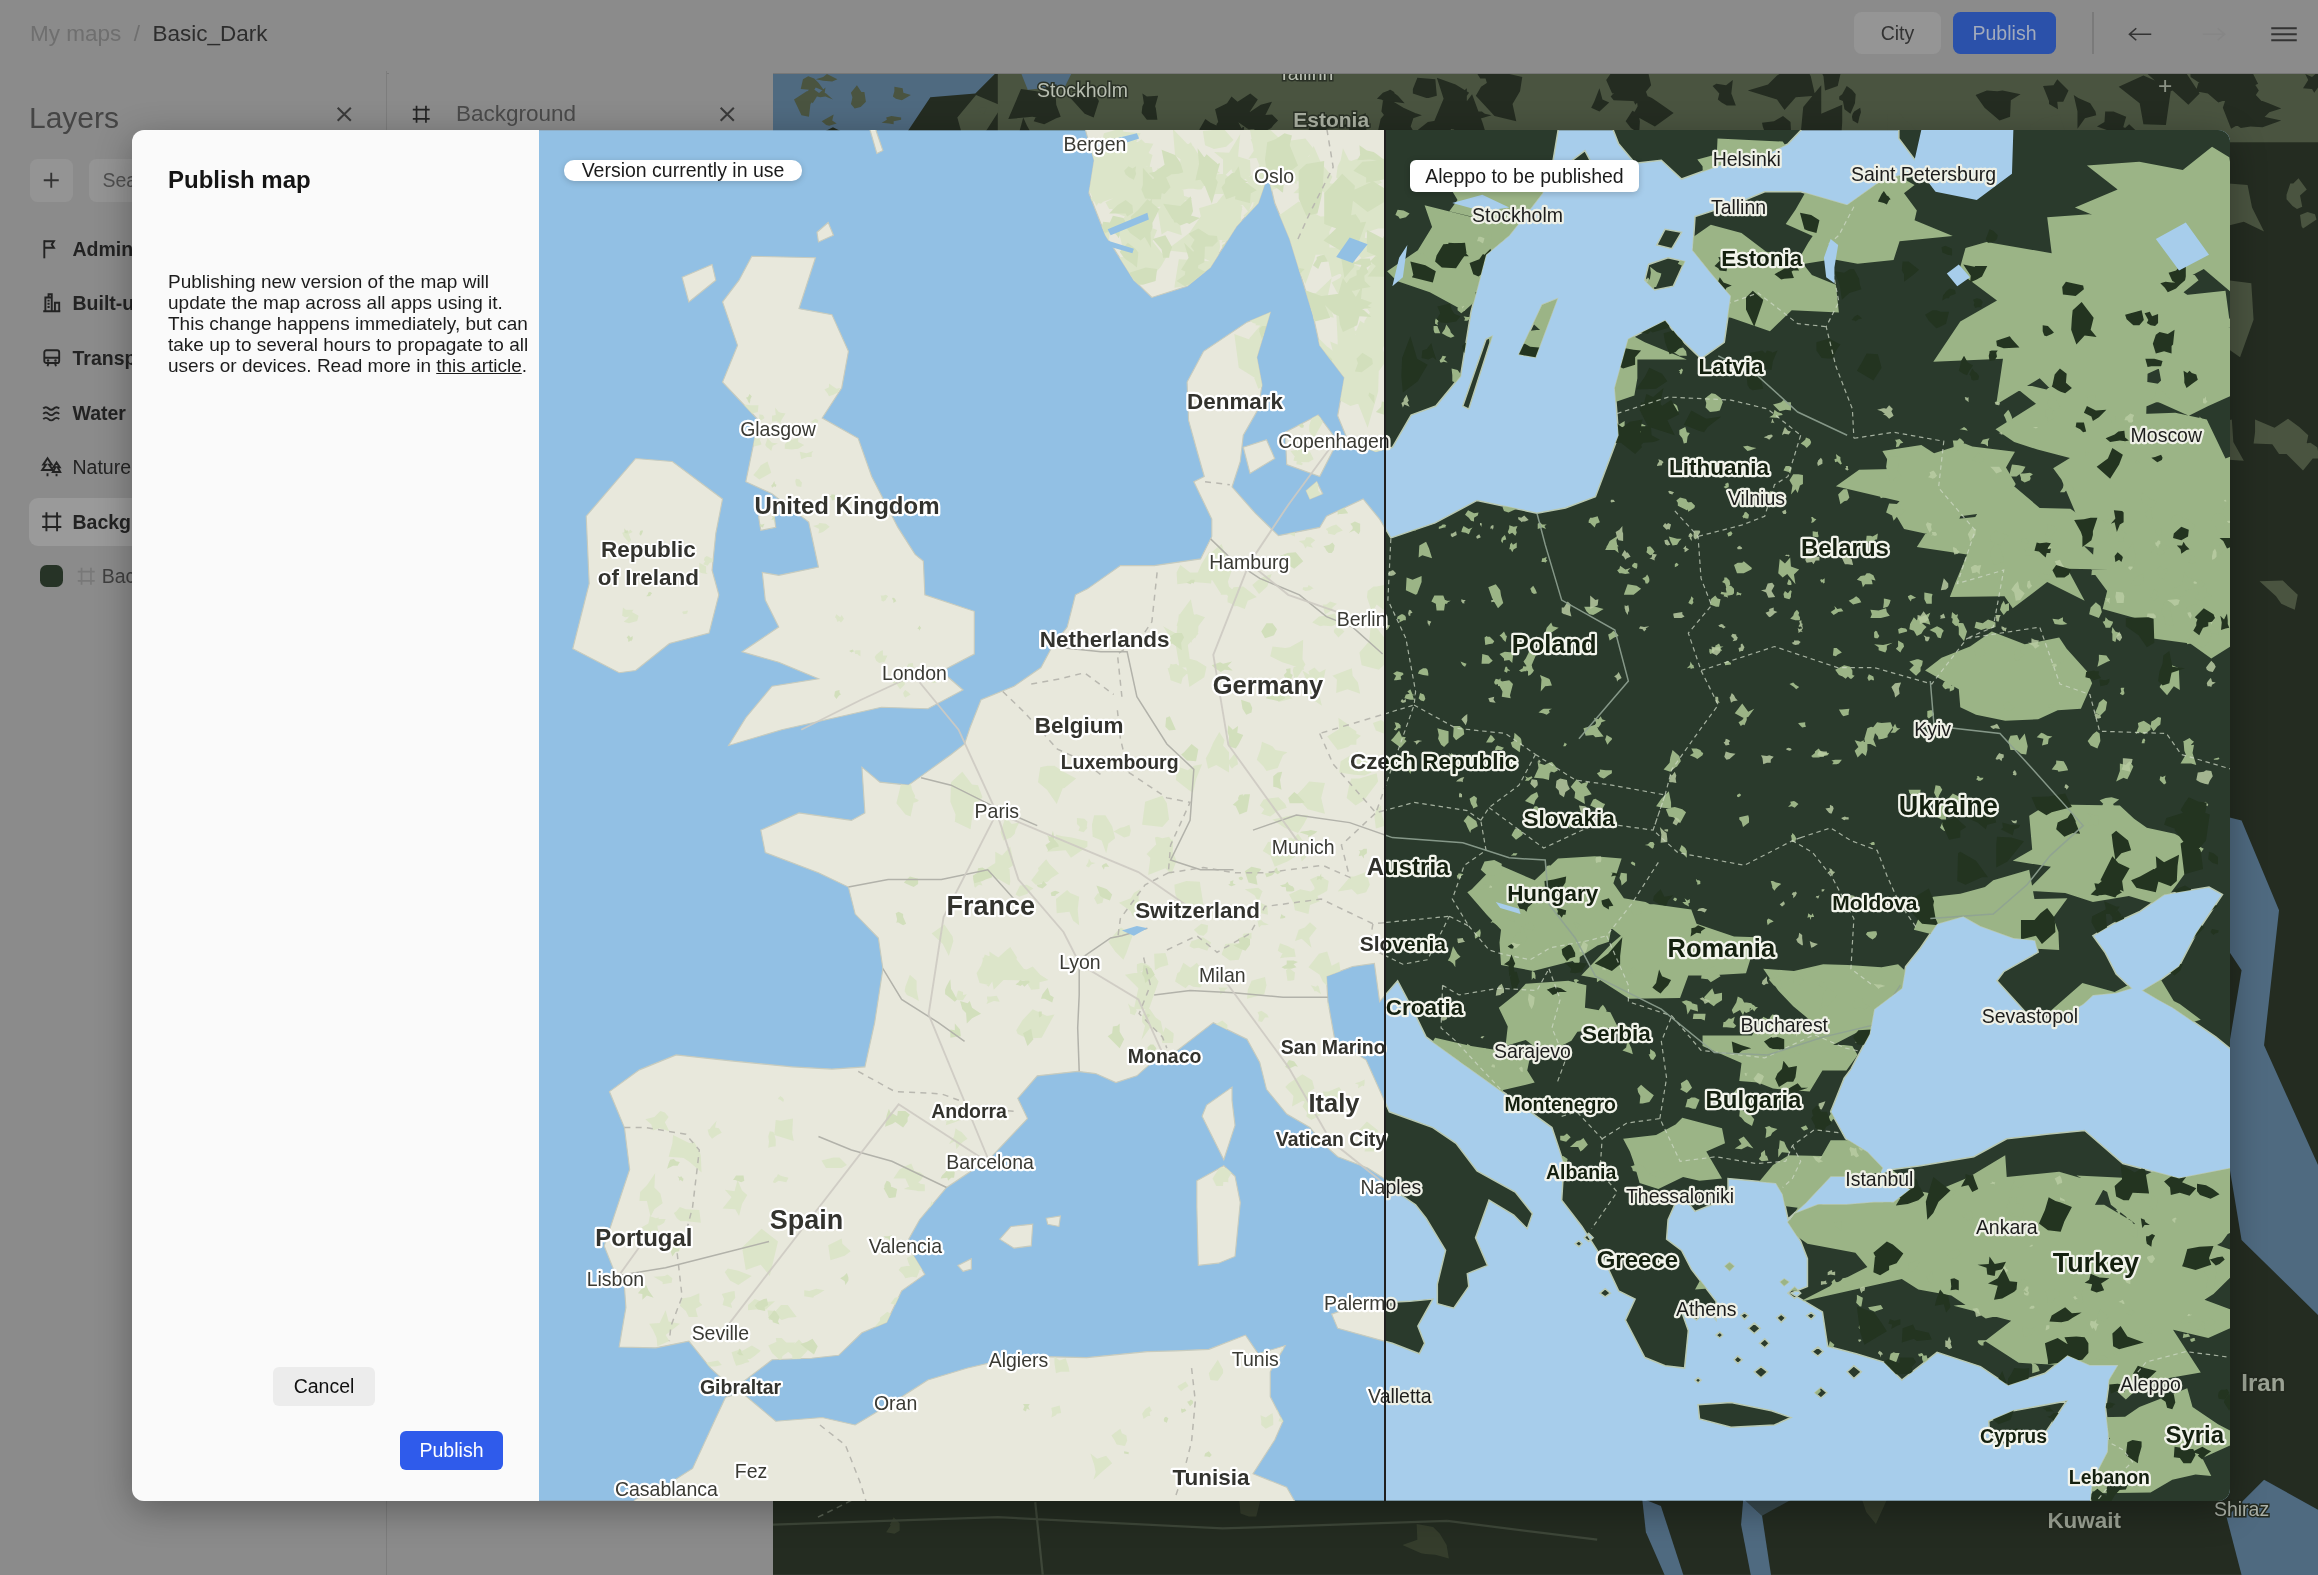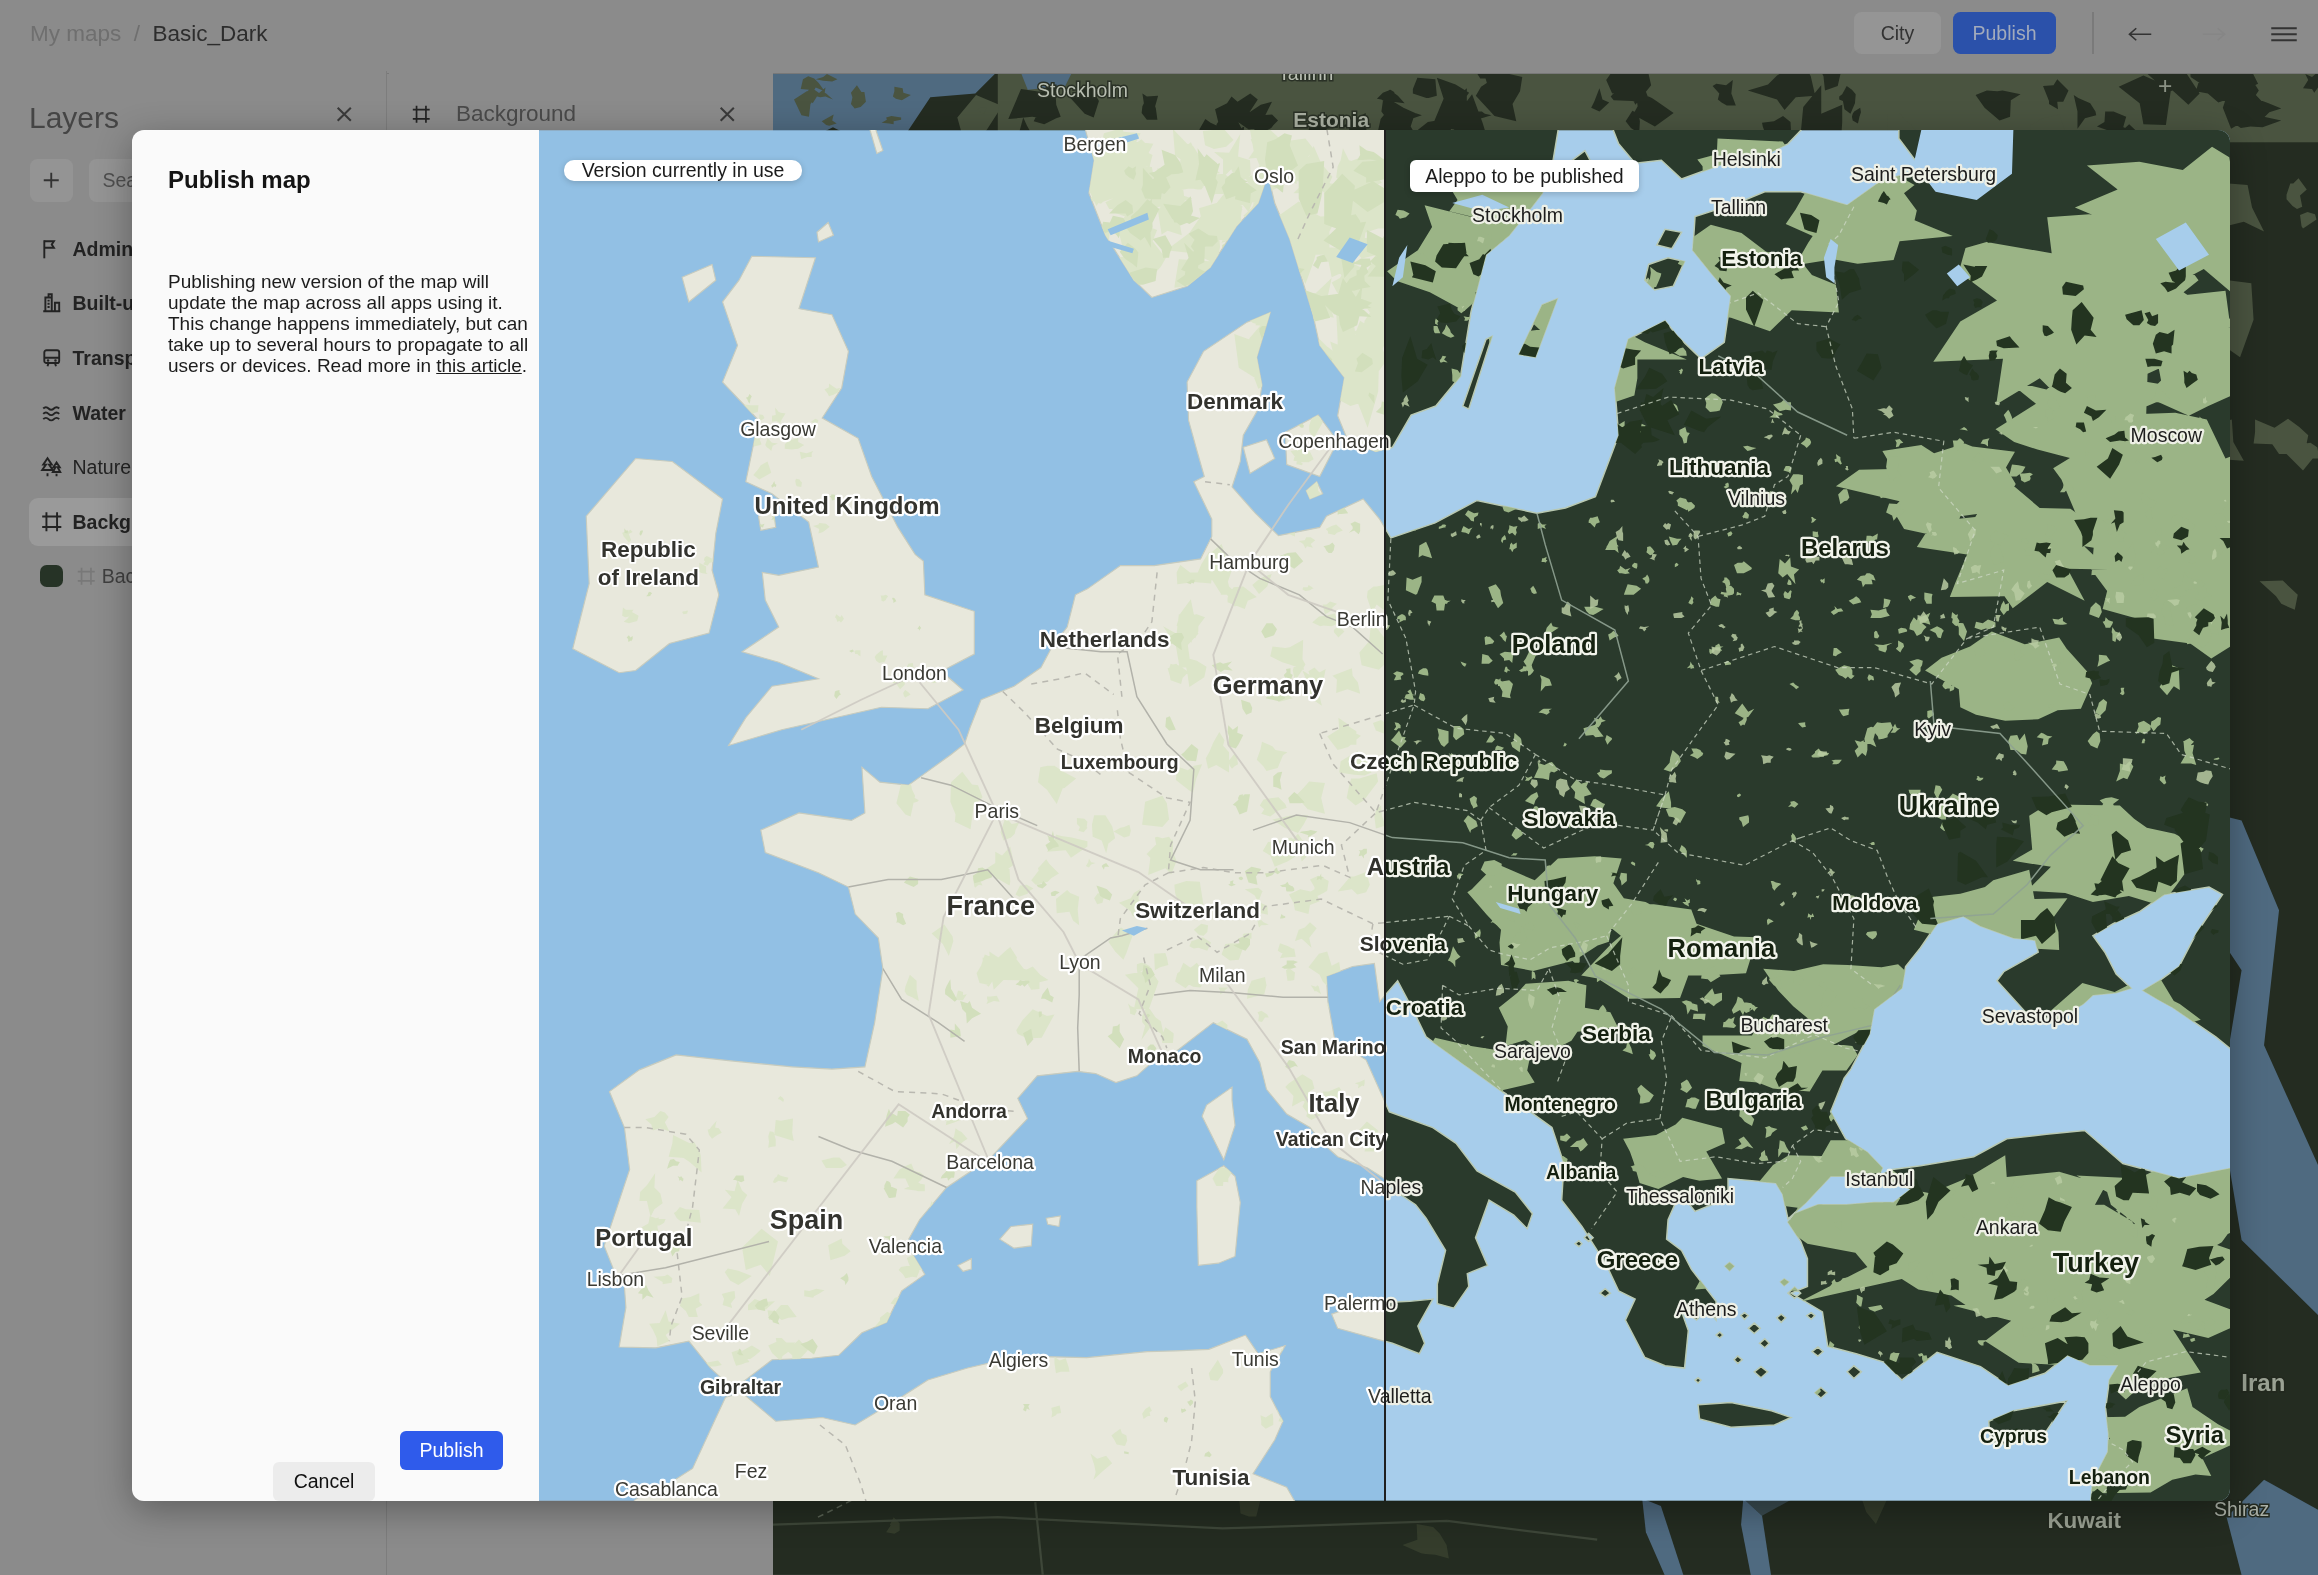--- a/index.html
+++ b/index.html
@@ -138,21 +138,21 @@
   <div class="abs" style="left:327px;top:31.5px"><svg width="22.5" height="22.5" viewBox="0 0 24 24" fill="none" stroke="#3a3a3a" stroke-width="2.2">
         <path d="M5 5l14 14M19 5L5 19"></path>
       </svg></div>
 </div>
 
 <div class="abs" style="left:132px;top:130px;width:2098px;height:1371px;border-radius:12px;box-shadow:0 9px 36px rgba(0,0,0,0.32);overflow:hidden">
 
   <div class="abs" style="left:0;top:0;width:407px;height:1371px;background:#fafafa">
     <div class="abs" style="left:36px;top:36px;font-size:24px;font-weight:600;color:#141414">Publish map</div>
     <div class="abs" style="left:36px;top:141px;width:360px;font-size:19px;line-height:21px;color:#1c1c1c;white-space:nowrap">Publishing new version of the map will<br>update the map across all apps using it.<br>This change happens immediately, but can<br>take up to several hours to propagate to all<br>users or devices. Read more in <span style="text-decoration:underline">this article</span>.</div>
-    <div class="abs" style="left:141px;top:1332px;width:102px;height:39px;background:#ececec;border-radius:6px;display:flex;align-items:center;justify-content:center;font-size:19.5px;color:#111">Cancel</div>
+    <div class="abs" style="left:141px;top:1237px;width:102px;height:39px;background:#ececec;border-radius:6px;display:flex;align-items:center;justify-content:center;font-size:19.5px;color:#111">Cancel</div>
     <div class="abs" style="left:268px;top:1301px;width:103px;height:39px;background:#2f5beb;border-radius:6px;display:flex;align-items:center;justify-content:center;font-size:19.5px;color:#fff">Publish</div>
   </div>
 
   <div class="abs" style="left:407px;top:0;width:846px;height:1371px;overflow:hidden">
       <svg width="1691" height="1371" viewBox="0 0 2257 1829" style="position:absolute;left:0;top:0">
         <defs>
           <clipPath id="lcl">
             <path d="M2260 -5L1815 -5L1815 11L1846 52L1791 68L1746 100L1684 82L1636 82L1602 96L1543 115L1540 160L1565 191L1591 221L1582 283L1551 305L1520 275L1503 254L1454 279L1436 344L1441 407L1410 489L1370 504L1332 511L1252 494L1196 524L1137 544L1122 519L1100 492L1051 515L1042 530L1002 538L987 541L956 511L925 476L936 442L940 407L960 372L965 340L958 303L976 243L945 256L887 295L865 336L867 387L878 427L888 462L874 469L898 519L898 542L883 572L821 581L776 581L732 612L716 620L705 663L685 689L670 717L634 742L590 760L575 798L568 819L550 833L510 862L493 874L455 870L431 850L435 911L417 921L347 911L296 934L302 964L373 991L413 1010L422 1046L453 1078L459 1119L448 1191L435 1250L391 1253L338 1250L256 1242L183 1234L134 1254L94 1283L114 1331L121 1387L87 1489L103 1529L114 1543L116 1571L107 1624L156 1625L200 1616L229 1652L258 1679L269 1673L311 1641L364 1639L400 1635L431 1605L464 1591L484 1549L515 1527L490 1486L508 1454L544 1411L601 1373L652 1319L639 1292L665 1262L719 1256L743 1259L770 1271L798 1262L827 1236L852 1228L900 1191L945 1213L962 1244L971 1280L998 1313L1029 1331L1047 1353L1066 1370L1106 1385L1128 1399L1137 1408L1146 1418L1170 1434L1184 1452L1210 1495L1199 1540L1199 1566L1221 1572L1241 1543L1239 1526L1266 1515L1250 1478L1268 1428L1301 1448L1319 1466L1326 1446L1303 1417L1252 1389L1224 1352L1193 1331L1135 1310L1104 1241L1062 1213L1053 1163L1051 1129L1086 1116L1115 1112L1122 1163L1146 1135L1166 1173L1184 1210L1235 1247L1277 1277L1308 1299L1352 1331L1368 1379L1365 1428L1392 1463L1425 1515L1441 1549L1463 1560L1450 1588L1476 1638L1503 1649L1529 1652L1534 1602L1523 1571L1556 1571L1571 1588L1571 1563L1538 1520L1525 1495L1505 1480L1507 1454L1523 1418L1543 1443L1565 1434L1587 1423L1587 1399L1651 1405L1660 1420L1667 1453L1691 1431L1724 1396L1788 1396L1793 1385L1773 1364L1744 1346L1724 1310L1742 1265L1751 1253L1776 1206L1782 1173L1819 1145L1824 1116L1844 1091L1866 1059L1901 1049L1924 1062L1968 1078L1997 1081L2001 1097L1955 1123L1946 1135L1986 1179L2025 1188L2061 1166L2074 1154L2105 1151L2125 1145L2105 1126L2090 1097L2074 1075L2101 1059L2136 1043L2169 1020L2229 1010L2247 1020L2212 1072L2189 1116L2163 1135L2141 1148L2161 1160L2181 1171L2238 1210L2260 1228ZM1432 -5L1441 18L1463 44L1498 40L1525 65L1569 49L1611 34L1640 31L1667 18L1689 -5ZM728 -5L741 40L734 84L756 140L794 200L818 223L865 208L896 183L931 128L960 97L973 59L982 97L1002 145L1033 246L1042 287L1075 330L1066 381L1080 415L1117 429L1139 423L1164 380L1197 368L1230 328L1244 242L1264 166L1295 140L1319 110L1339 84L1352 49L1361 -5ZM2260 1385L2189 1399L2114 1379L2063 1335L2012 1340L1959 1346L1915 1370L1844 1382L1806 1387L1796 1392L1795 1399L1831 1413L1808 1431L1782 1431L1745 1434L1707 1434L1676 1446L1667 1457L1684 1483L1693 1506L1693 1543L1671 1552L1713 1577L1720 1623L1758 1633L1795 1644L1819 1668L1866 1631L1924 1650L1961 1675L2010 1659L2040 1635L2070 1648L2108 1648L2096 1668L2091 1706L2095 1740L2094 1764L2079 1793L2073 1811L2070 1841L2260 1841ZM118 1841L129 1827L169 1809L205 1786L234 1723L249 1691L271 1685L316 1723L378 1718L422 1728L477 1695L519 1668L572 1652L641 1636L731 1638L812 1630L850 1629L894 1627L943 1608L960 1633L996 1622L976 1657L976 1690L993 1723L982 1748L953 1793L998 1811L1015 1841ZM253 821L324 800L395 784L457 770L519 772L566 747L537 722L581 699L581 642L515 620L513 575L502 566L479 530L444 462L426 411L378 384L404 344L413 295L391 246L347 238L369 170L284 168L267 200L245 229L265 287L245 336L293 387L276 469L311 485L360 523L373 583L320 594L298 590L302 627L320 663L271 696L320 710L373 732L311 742L276 784ZM231 587L236 538L245 492L178 442L129 438L63 515L67 605L45 692L107 724L129 721L174 685L227 671L240 620ZM1193 1560L1162 1563L1097 1566L1058 1580L1066 1599L1139 1619L1175 1633L1182 1619L1173 1596ZM914 1382L878 1402L878 1437L880 1515L907 1512L929 1503L936 1431L929 1396ZM925 1277L891 1301L885 1316L914 1374L929 1328L925 1295ZM615 1480L630 1463L659 1460L657 1489L634 1492ZM677 1452L696 1449L694 1463L679 1460ZM559 1515L577 1506L577 1520L566 1523ZM1547 1701L1591 1698L1645 1709L1671 1718L1649 1728L1591 1731L1549 1720ZM1935 1723L1968 1709L2039 1696L2010 1739L1963 1755L1937 1750ZM996 403L1040 380L1066 415L1042 462L998 446ZM940 423L971 413L982 438L949 458ZM1308 299L1339 233L1359 225L1330 303ZM1233 368L1264 279L1272 275L1241 372ZM293 515L313 508L316 530L296 534ZM191 196L231 179L236 200L200 229ZM1476 200L1481 179L1507 170L1529 175L1514 208L1489 213ZM1492 153L1503 132L1525 136L1512 158ZM1379 40L1396 27L1405 44L1390 53ZM1024 481L1038 469L1046 485L1029 492ZM448 -5L459 27L451 31L442 -0ZM371 136L386 123L393 140L373 149ZM1614 1599L1622 1592L1630 1599L1622 1606ZM1629 1619L1636 1613L1642 1619L1636 1625ZM1652 1585L1658 1580L1664 1585L1658 1591ZM1604 1582L1609 1578L1614 1582L1609 1587ZM1622 1657L1631 1650L1640 1657L1631 1665ZM1699 1630L1707 1624L1714 1630L1707 1636ZM1667 1552L1676 1544L1684 1552L1676 1559ZM1657 1537L1662 1533L1668 1537L1662 1542ZM1583 1516L1589 1511L1595 1516L1589 1522ZM1571 1608L1576 1604L1580 1608L1576 1612ZM1541 1585L1545 1582L1548 1585L1545 1588ZM1692 1582L1698 1578L1703 1582L1698 1587ZM1703 1685L1711 1678L1719 1685L1711 1692ZM1746 1657L1755 1649L1765 1657L1755 1666ZM1595 1641L1600 1636L1606 1641L1600 1646ZM1543 1668L1547 1665L1551 1668L1547 1672ZM1416 1552L1423 1546L1430 1552L1423 1557ZM1395 1478L1401 1472L1407 1478L1401 1483ZM1383 1486L1388 1482L1392 1486L1388 1490ZM1255 1543L1255 1543L1255 1543L1255 1543Z"></path>
           </clipPath>
         </defs>

